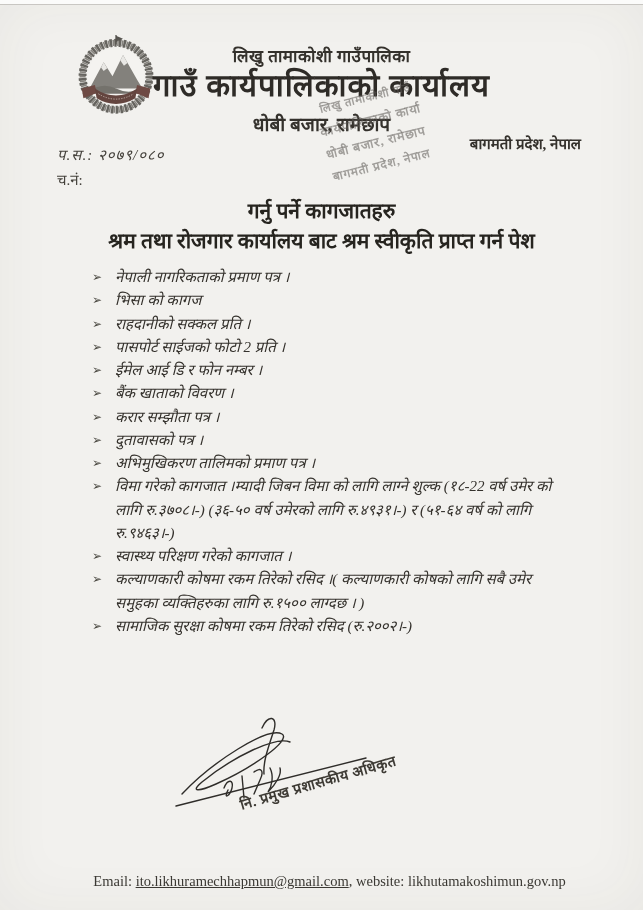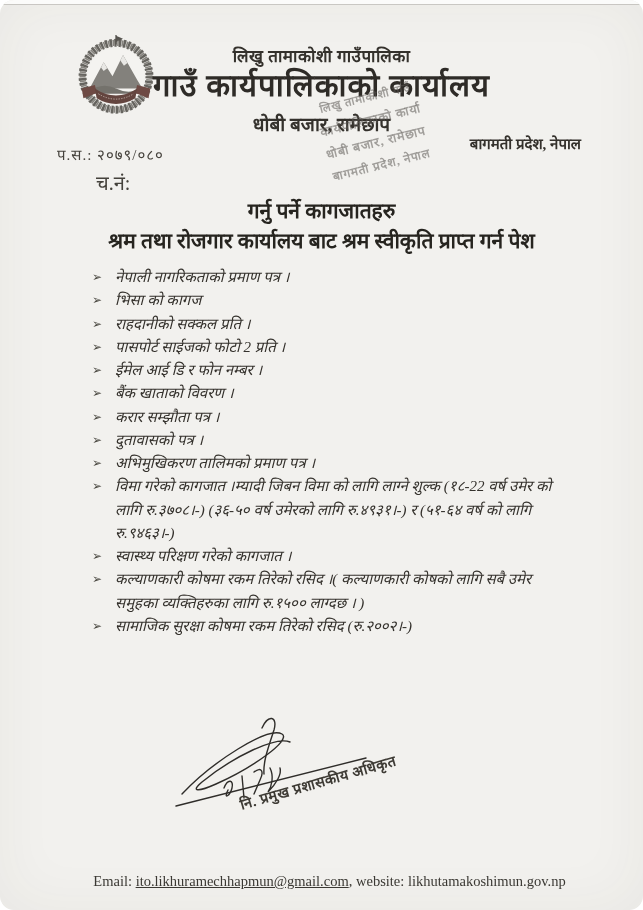--- a/index.html
+++ b/index.html
@@ -2,43 +2,42 @@
 <html><head>
 <meta charset="utf-8">
 <style>
   html,body{margin:0;padding:0;background:#ffffff;}
   .page{
     position:relative;width:643px;height:910px;overflow:hidden;
     background:#f2f1ee;
     box-shadow:inset 0 0 60px rgba(60,55,45,0.05);
     font-family:"Liberation Serif","DejaVu Serif",serif;
     color:#34312c;
-    border-radius:14px;
   }
   .scan-strip{position:absolute;top:0;left:0;width:100%;height:4px;background:#fbfbfa;}
   .scan-line{position:absolute;top:4px;left:0;width:100%;height:1px;background:#b9b7b2;opacity:.7;}
 
   .logo{position:absolute;left:72px;top:34px;width:88px;height:88px;}
 
   .muni-name{position:absolute;top:44px;left:0;width:100%;text-align:center;font-size:17px;font-weight:600;letter-spacing:.5px;}
   .office-title{position:absolute;top:63px;left:0;width:100%;text-align:center;font-size:31px;font-weight:700;letter-spacing:1px;color:#2e2b27;}
   .addr{position:absolute;top:111px;left:0;width:100%;text-align:center;font-size:19px;font-weight:700;z-index:2;}
 
   .stamp{
     position:absolute;left:266px;top:86px;width:215px;z-index:3;
     transform:rotate(-14deg);transform-origin:50% 50%;
     text-align:center;font-size:12.5px;line-height:1.85;letter-spacing:1px;
     color:rgba(92,90,86,0.55);pointer-events:none;font-weight:600;
   }
   .stamp div:nth-child(1){transform:scale(.92);}
   .stamp div:nth-child(4){transform:scale(.95);}
 
   .province{position:absolute;top:133px;right:62px;font-size:15px;font-weight:700;}
-  .ref-no{position:absolute;left:57px;top:144px;font-size:15px;letter-spacing:1px;color:#45423c;}
-  .ch-no{position:absolute;left:57px;top:169px;font-size:20px;color:#45423c;margin-left:39px;}
+  .ref-no{position:absolute;left:57px;top:144px;font-size:15px;letter-spacing:1px;color:#45423c;font-style:italic;}
+  .ch-no{position:absolute;left:57px;top:169px;font-size:15px;color:#45423c;}
 
   .doc-title{position:absolute;top:196px;left:40px;right:40px;text-align:center;
     font-size:21px;font-weight:700;line-height:1.45;color:#26241f;}
 
   .list{position:absolute;left:92px;top:266px;width:480px;font-size:15px;}
   .item{display:flex;gap:9px;line-height:1.55;}
   .item .bullet{flex:0 0 14px;font-size:12px;color:#4a4841;padding-top:2px;}
   .item .txt{flex:1;font-style:italic;}
 
   .note{position:absolute;left:95px;top:655px;width:464px;font-size:15.5px;line-height:1.55;}

